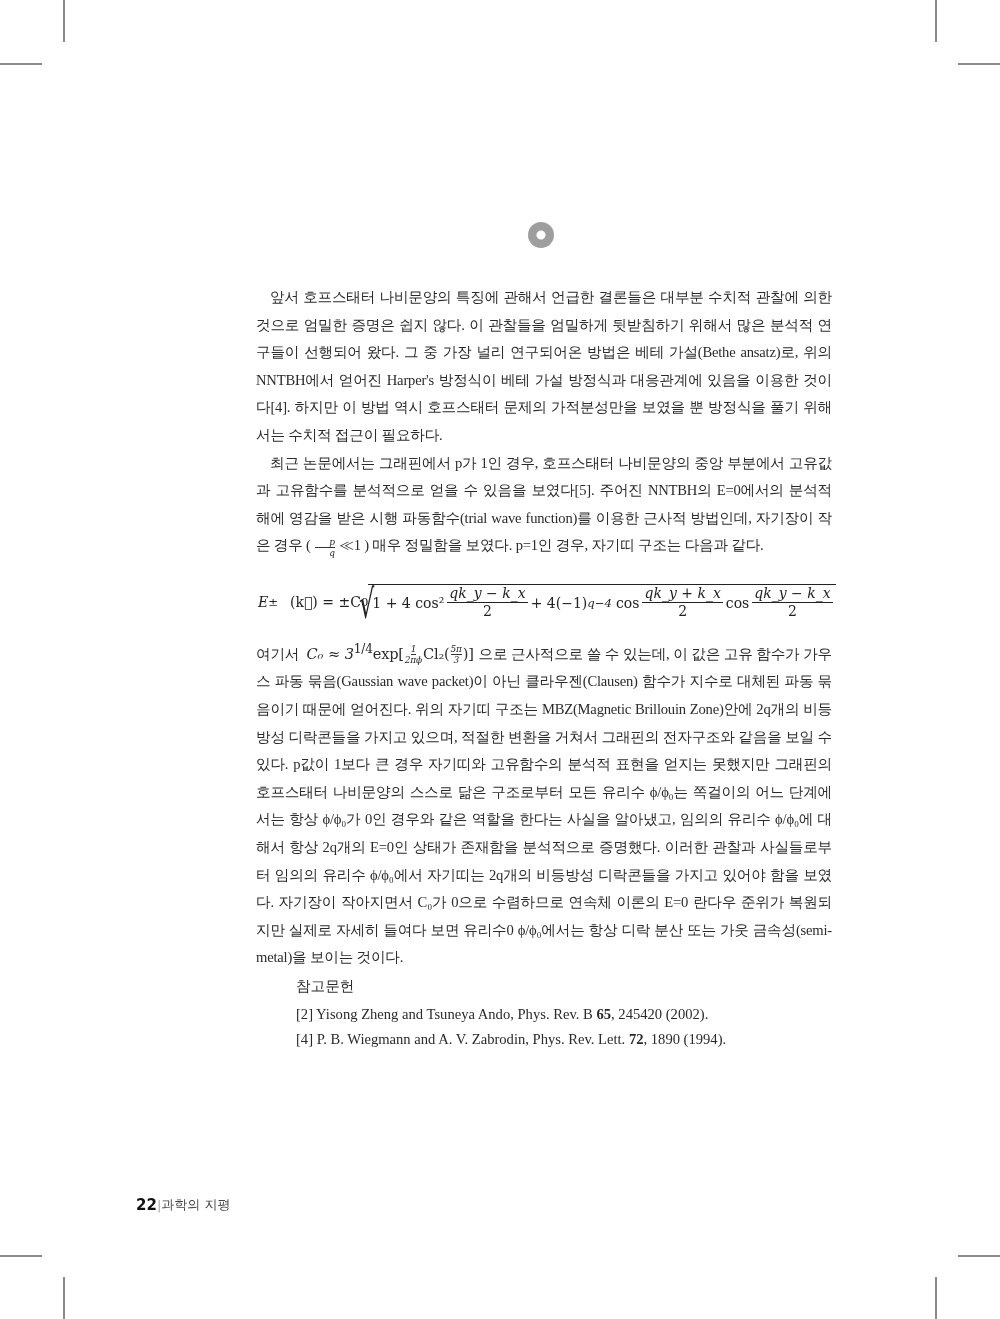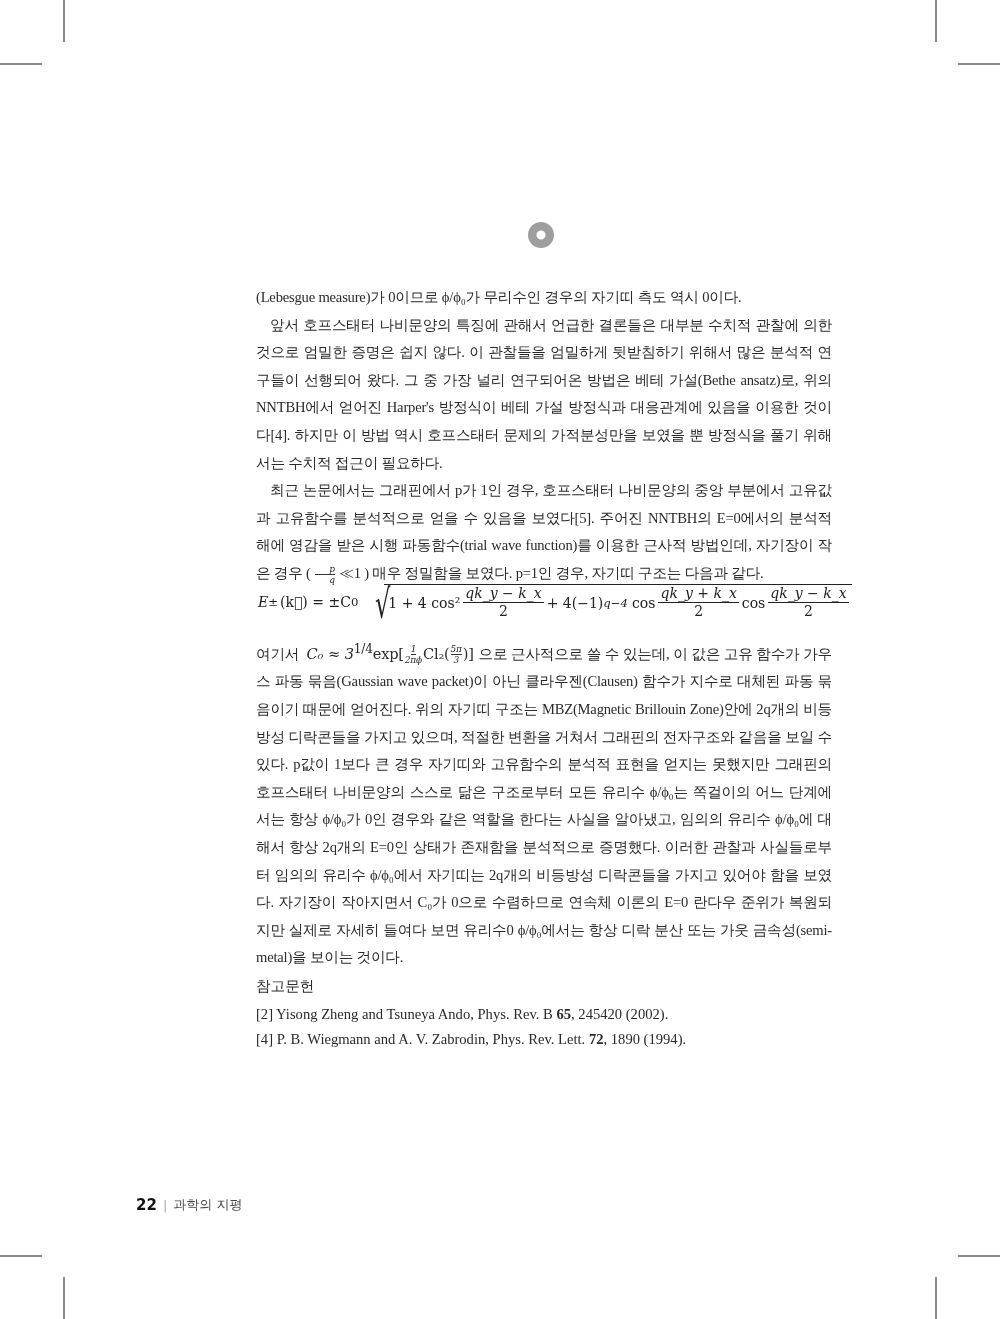--- a/index.html
+++ b/index.html
@@ -13,64 +13,63 @@
   .body-text p { margin:0; }
   .indent { text-indent:14px; }
   .math { font-family:"DejaVu Serif", serif; font-style:italic; }
   .eq { position:absolute; left:258px; top:574px; height:56px; font-family:"DejaVu Serif", serif; font-size:14px;
         display:flex; align-items:center; color:#222; }
   .frac { display:inline-flex; flex-direction:column; align-items:center; margin:0 3px; line-height:17px; }
   .frac .num { border-bottom:1px solid #222; padding:0 2px; }
   .sqrt { display:inline-flex; align-items:center; border-top:1.5px solid #222; padding-left:4px; margin-left:2px; position:relative; }
   .sqrt::before { content:"√"; position:absolute; left:-14px; top:-4px; font-size:40px; font-style:normal; transform:scaleX(0.6); }
   .refs { position:absolute; left:256px; top:974px; width:560px; font-size:14.6px; line-height:25.5px; }
-  .refs div { white-space:nowrap; }
-  .footer { position:absolute; left:136px; top:1196px; font-family:"DejaVu Sans", sans-serif; font-size:13px; color:#444; display:flex; align-items:center; gap:6px; }
+  .refs div { white-space:nowrap;margin-left:40px; }
+  .footer { position:absolute; left:136px; top:1196px; font-family:"DejaVu Sans", sans-serif; font-size:13px; color:#444; display:flex; align-items:center; }
   .footer .pn { font-weight:bold; font-size:15px; color:#111; }
   .footer .sep { color:#aaa; }
   .sm-frac { display:inline-flex; flex-direction:column; align-items:center; font-size:9px; line-height:10px; vertical-align:middle; margin:0 1px; }
   .sm-frac .num { border-bottom:1px solid #333; }
 </style>
 </head>
 <body>
 
 <div class="crop" style="left:63px;top:0;width:2px;height:42px;"></div>
 <div class="crop" style="left:0;top:63px;width:42px;height:2px;"></div>
 <div class="crop" style="left:935px;top:0;width:2px;height:42px;"></div>
 <div class="crop" style="left:958px;top:63px;width:42px;height:2px;"></div>
 <div class="crop" style="left:0;top:1255px;width:42px;height:2px;"></div>
 <div class="crop" style="left:63px;top:1277px;width:2px;height:42px;"></div>
 <div class="crop" style="left:958px;top:1255px;width:42px;height:2px;"></div>
 <div class="crop" style="left:935px;top:1277px;width:2px;height:42px;"></div>
 
 <div class="ring"></div>
 
 <div class="body-text">
-  <p>(Lebesgue measure)가 0이므로 ϕ/ϕ₀가 무리수인 경우의 자기띠 측도 역시 0이다.</p>
   <p class="indent">앞서 호프스태터 나비문양의 특징에 관해서 언급한 결론들은 대부분 수치적 관찰에 의한 것으로 엄밀한 증명은 쉽지 않다. 이 관찰들을 엄밀하게 뒷받침하기 위해서 많은 분석적 연구들이 선행되어 왔다. 그 중 가장 널리 연구되어온 방법은 베테 가설(Bethe ansatz)로, 위의 NNTBH에서 얻어진 Harper's 방정식이 베테 가설 방정식과 대응관계에 있음을 이용한 것이다[4]. 하지만 이 방법 역시 호프스태터 문제의 가적분성만을 보였을 뿐 방정식을 풀기 위해서는 수치적 접근이 필요하다.</p>
   <p class="indent">
     <span>최근 논문에서는 그래핀에서 p가 1인 경우, 호프스태터 나비문양의 중앙 부분에서 고유값과 고유함수를 분석적으로 얻을 수 있음을 보였다[5]. 주어진 NNTBH의 E=0에서의 분석적 해에 영감을 받은 시행 파동함수(trial wave function)를 이용한 근사적 방법인데, 자기장이 작은 경우</span>
     <span>
       <span>(</span>
       <span class="sm-frac math">
           <span class="num">p</span>
           <span>q</span>
         </span>
       <span>≪1 )</span>
     </span>
     <span>매우 정밀함을 보였다. p=1인 경우, 자기띠 구조는 다음과 같다.</span>
   </p>
 </div>
 
 <div class="eq">
   <span class="math">E</span>
     <sup>±</sup>
-  <span style="margin-left:2px">(k⃗) = ±C</span>
+  <span style="margin-left:12px">(k⃗) = ±C</span>
     <sub>0</sub>
-  <span class="sqrt" style="margin-left:26px">
+  <span class="sqrt" style="margin-left:0">
     <span>1 + 4 cos²</span>
     <span class="frac">
         <span class="num math">qk_y − k_x</span>
         <span>2</span>
       </span>
     <span>+ 4(−1)</span>
       <sup class="math">q−4</sup>
     <span style="margin-left:4px">cos</span>
     <span class="frac">
         <span class="num math">qk_y + k_x</span>

